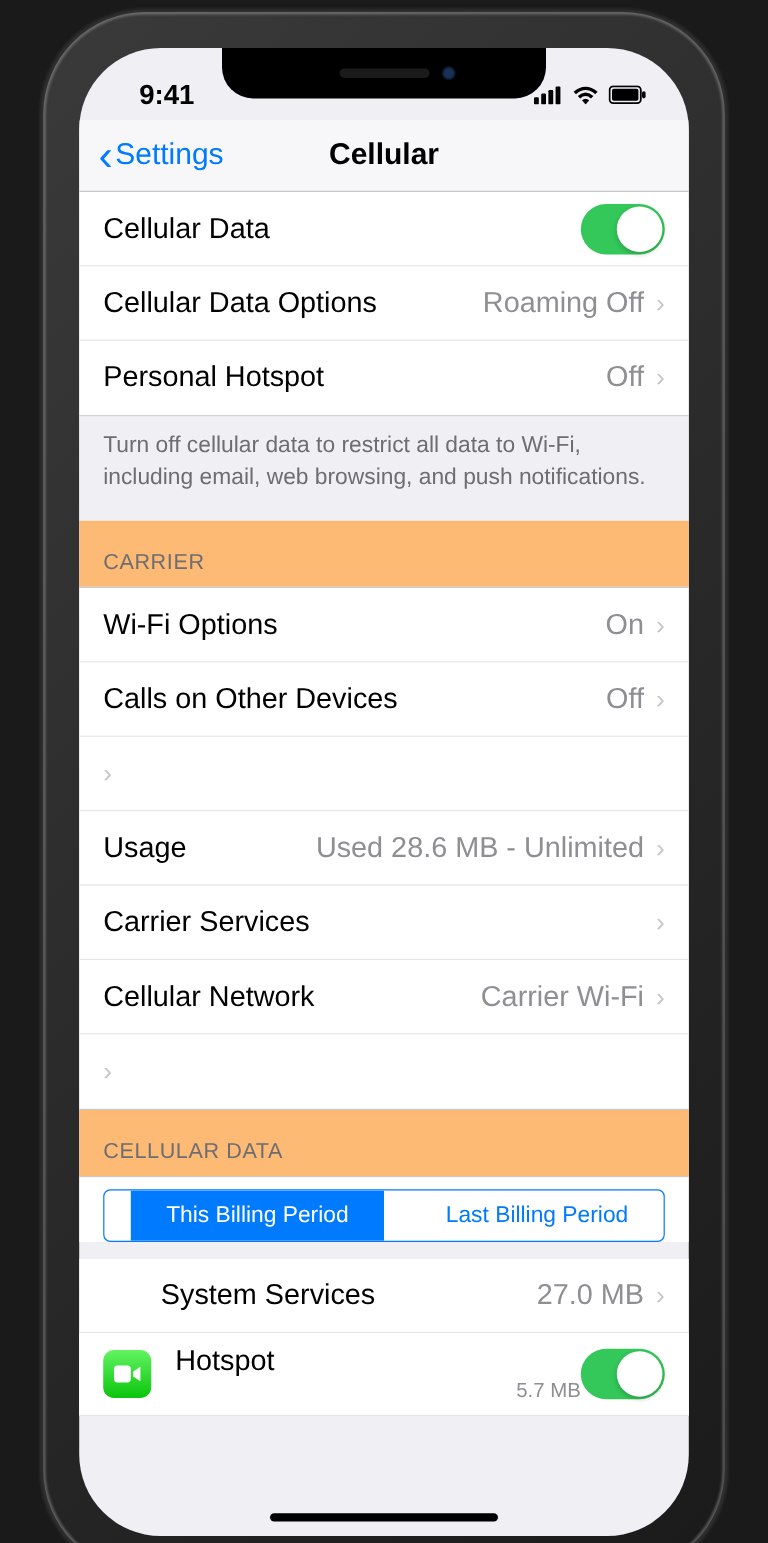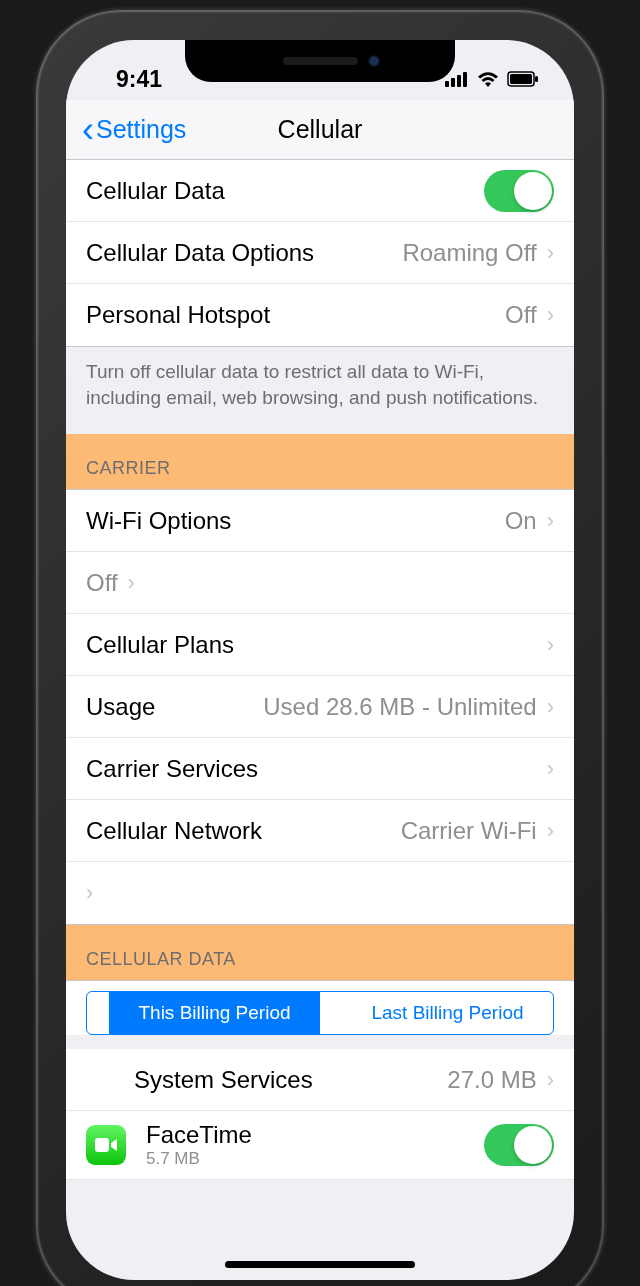--- a/index.html
+++ b/index.html
@@ -86,21 +86,21 @@
       font-size: 25px;
     }
     .chevron-left {
       font-size: 36px;
       font-weight: 300;
       line-height: 1;
       margin-right: 2px;
     }
     .nav-title {
       font-size: 25px;
-      font-weight: 400;
+      font-weight: 700;
     }
     .section {
       background: #fff;
     }
     .row {
       display: flex;
       align-items: center;
       min-height: 62px;
       padding: 0 20px;
       border-bottom: 1px solid #e5e5e8;
@@ -178,21 +178,21 @@
       background: linear-gradient(180deg, #62f462, #0bc40b);
       border-radius: 9px;
       margin-right: 20px;
       display: flex;
       align-items: center;
       justify-content: center;
     }
     .app-icon svg { width: 26px; height: 26px; }
     .app-info { flex: 1; }
     .app-name { font-size: 24px; }
-    .app-sub { font-size: 17px; color: #8e8e93; }
+    .app-sub { font-size: 17px; color: #8e8e93; text-align: right; }
     .home-indicator {
       position: absolute;
       bottom: 12px;
       left: 50%;
       transform: translateX(-50%);
       width: 190px;
       height: 7px;
       background: #000;
       border-radius: 4px;
     }
@@ -265,25 +265,25 @@
     <div class="footer-text">Turn off cellular data to restrict all data to Wi-Fi, including email, web browsing, and push notifications.</div>
 
     <div class="section-header">CARRIER</div>
     <div class="section section-top-border section-bottom-border">
       <div class="row">
         <span class="row-label">Wi-Fi Options</span>
         <span class="row-value">On</span>
         <span class="chevron-right">›</span>
       </div>
       <div class="row">
+        <span class="row-label">Calls on Other Devices</span>
         <span class="row-value">Off</span>
         <span class="chevron-right">›</span>
       </div>
       <div class="row">
-        <span class="row-label">Cellular Plans</span>
         <span class="chevron-right">›</span>
       </div>
       <div class="row">
         <span class="row-label">Usage</span>
         <span class="row-value">Used 28.6 MB - Unlimited</span>
         <span class="chevron-right">›</span>
       </div>
       <div class="row">
         <span class="row-label">Carrier Services</span>
         <span class="chevron-right">›</span>
@@ -314,21 +314,21 @@
         <span class="chevron-right">›</span>
       </div>
       <div class="app-row">
         <div class="app-icon">
           <svg viewBox="0 0 26 26">
               <rect x="2" y="6" width="14" height="14" rx="3" fill="#fff"></rect>
               <path d="M18 11 L24 7 L24 19 L18 15 Z" fill="#fff"></path>
             </svg>
         </div>
         <div class="app-info">
-          <div class="app-name">FaceTime</div>
+          <div class="app-name">Hotspot</div>
           <div class="app-sub">5.7 MB</div>
         </div>
         <div class="toggle">
             <div class="toggle-knob"></div>
           </div>
       </div>
     </div>
 
     <div class="home-indicator"></div>
   </div>

